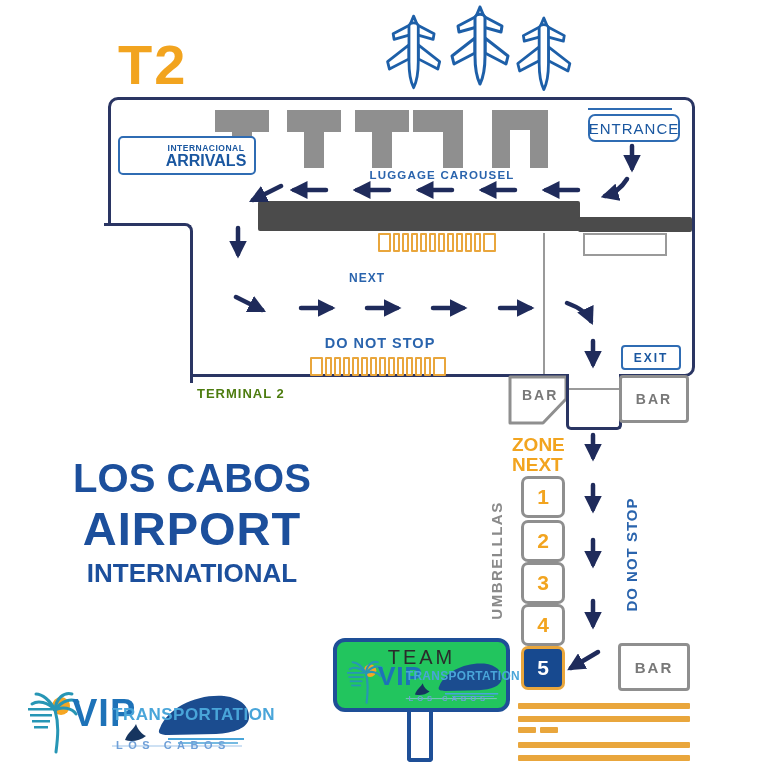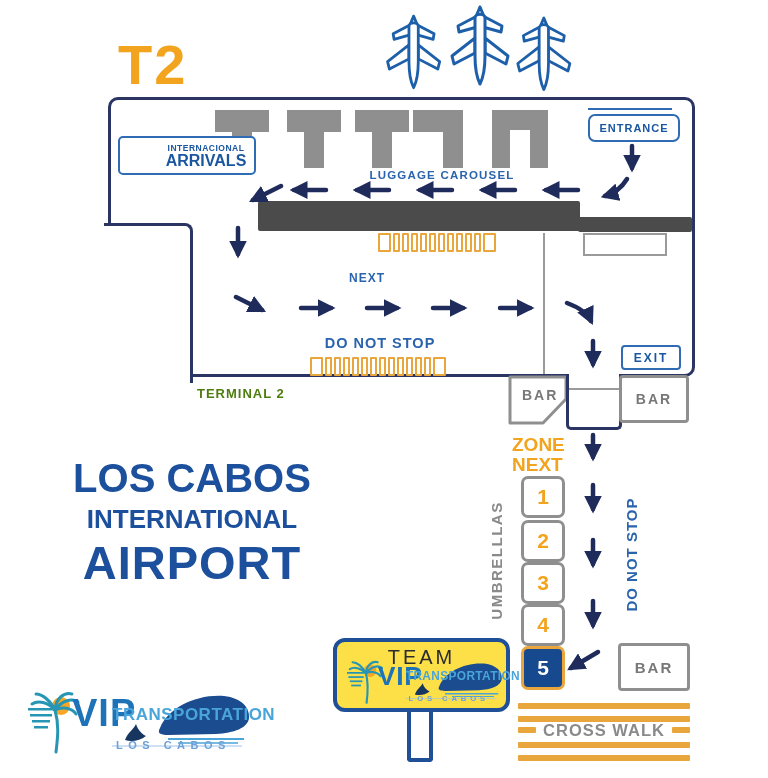--- a/index.html
+++ b/index.html
@@ -22,21 +22,21 @@
   .barrier span.wide{width:9px;}
   .barbox{background:#fff;border:3px solid #8F8F8F;border-radius:4px;display:flex;align-items:center;justify-content:center;
           color:#787878;font-weight:700;font-size:14px;letter-spacing:2px;}
   .door{background:#fff;border-left:3px solid #2A3563;border-right:3px solid #2A3563;border-bottom:3px solid #2A3563;
         border-bottom-left-radius:5px;border-bottom-right-radius:5px;}
   .taxibox{width:44px;height:42px;background:#fff;border:3px solid #8F8F8F;border-radius:7px;box-sizing:border-box;
            display:flex;align-items:center;justify-content:center;color:#F2A41F;font-weight:800;font-size:21px;}
   .taxibox.hot{background:#17498F;border-color:#E9A63C;color:#fff;}
   .vtext{transform:rotate(-90deg);transform-origin:center;text-align:center;white-space:nowrap;}
   .stripe{position:absolute;height:6px;background:#E9A63C;border-radius:1px;}
-  .sign{background:#fde047;border:4px solid #1E4F97;border-radius:12px;box-sizing:border-box;}
+  .sign{background:#22c55e;border:4px solid #1E4F97;border-radius:12px;box-sizing:border-box;}
   .sign-handle{background:#fff;border-left:4px solid #1E4F97;border-right:4px solid #1E4F97;border-bottom:4px solid #1E4F97;
                border-bottom-left-radius:4px;border-bottom-right-radius:4px;box-sizing:border-box;}
   .airport-title{color:#1C4F9C;text-align:center;font-weight:900;line-height:1;}
   .vip-logo{position:absolute;width:222px;height:70px;}
   .logo-vip{position:absolute;left:44px;top:4px;font-size:38px;font-weight:800;color:#1D72B8;letter-spacing:1px;}
   .logo-transportation{position:absolute;left:84px;top:17px;font-size:17px;font-weight:700;color:#49A5D9;letter-spacing:.5px;}
   .logo-loscabos{position:absolute;left:88px;top:51px;font-size:11px;font-weight:600;color:#6FA0D8;letter-spacing:5.5px;}
 </style>
 </head>
 <body>
@@ -86,21 +86,21 @@
       <div class="gate-stem" style="left:38px;top:20px;width:18px;height:38px;"></div>
     </div>
 
   <div class="abs bluebox" style="left:118px;top:136px;width:96px;height:35px;padding-left:38px;">
     <div style="font-size:8.5px;font-weight:700;letter-spacing:.5px;">INTERNACIONAL</div>
     <div style="font-size:16px;font-weight:800;line-height:1;text-align:center;">ARRIVALS</div>
   </div>
 
   <div class="abs" style="left:588px;top:108px;width:84px;height:2px;background:#2F6CB3;"></div>
   <div class="abs bluebox" style="left:588px;top:114px;width:88px;height:24px;border-radius:7px;">
-    <div style="font-size:11px;font-weight:700;letter-spacing:1px;">ENTRANCE</div>
+    <div style="font-size:15px;font-weight:400;letter-spacing:1px;">ENTRANCE</div>
   </div>
 
   <div class="abs blue-label" style="left:352px;top:169px;width:180px;font-size:11.5px;letter-spacing:1.2px;">LUGGAGE CAROUSEL</div>
   <div class="abs carousel" style="left:258px;top:201px;width:322px;height:30px;"></div>
   <div class="abs carousel" style="left:578px;top:217px;width:114px;height:15px;"></div>
   <div class="abs counter" style="left:583px;top:233px;width:80px;height:19px;"></div>
 
   <div class="barrier" style="left:378px;top:233px;">
       <span class="wide"></span>
       <span></span>
@@ -180,21 +180,20 @@
 
   <div class="abs barbox" style="left:618px;top:643px;width:72px;height:48px;box-sizing:border-box;font-size:15px;">
     <span>BAR</span>
   </div>
 
   <div class="abs" style="left:518px;top:703px;width:172px;height:58px;">
     <div class="stripe" style="left:0;top:0;width:172px;"></div>
     <div class="stripe" style="left:0;top:13px;width:172px;"></div>
     <div class="abs" style="left:0;top:17px;width:172px;height:20px;display:flex;align-items:center;gap:4px;">
       <div class="stripe" style="position:static;width:18px;flex:none;"></div>
-      <div style="flex:1;text-align:center;font-size:16.5px;font-weight:700;color:#8A8A8A;letter-spacing:1px;white-space:nowrap;">CROSS WALK</div>
       <div class="stripe" style="position:static;width:18px;flex:none;"></div>
     </div>
     <div class="stripe" style="left:0;top:39px;width:172px;"></div>
     <div class="stripe" style="left:0;top:52px;width:172px;"></div>
   </div>
 
   <div class="abs sign-handle" style="left:407px;top:708px;width:26px;height:54px;"></div>
   <div class="abs sign" style="left:333px;top:638px;width:177px;height:74px;">
     <div style="text-align:center;margin-top:4px;font-size:20px;font-weight:500;letter-spacing:3px;color:#2B2B2B;">TEAM</div>
   </div>
@@ -219,22 +218,22 @@
       <path d="M97 52 C100 44 106 41 108 36 C110 42 114 46 118 48 C112 53 103 54 97 52 Z" fill="#16355F"></path>
       <path d="M84 58 H214" stroke="#9DC3E8" stroke-width="1"></path>
     </svg>
     <span class="logo-vip">VIP</span>
     <span class="logo-transportation">TRANSPORTATION</span>
     <span class="logo-loscabos">LOS CABOS</span>
   </div>
 
   <div class="abs airport-title" style="left:46px;top:458px;width:292px;">
     <div style="font-size:40px;">LOS CABOS</div>
+    <div style="font-size:47px;margin-top:7px;letter-spacing:1px;">AIRPORT</div>
     <div style="font-size:26px;margin-top:8px;">INTERNATIONAL</div>
-    <div style="font-size:47px;margin-top:7px;letter-spacing:1px;">AIRPORT</div>
   </div>
 
   <div class="vip-logo" style="left:28px;top:688px;">
     <svg width="222" height="70" viewBox="0 0 222 70">
       <rect x="0" y="20" width="26" height="2.5" fill="#2796B5"></rect>
         <rect x="2" y="26" width="22" height="2.5" fill="#2796B5"></rect>
       <rect x="4" y="32" width="18" height="2.5" fill="#2796B5"></rect>
         <rect x="6" y="38" width="14" height="2.5" fill="#2796B5"></rect>
       <circle cx="33" cy="18" r="9" fill="#F5A623"></circle>
       <g stroke="#2796B5" stroke-width="3" fill="none" stroke-linecap="round">

